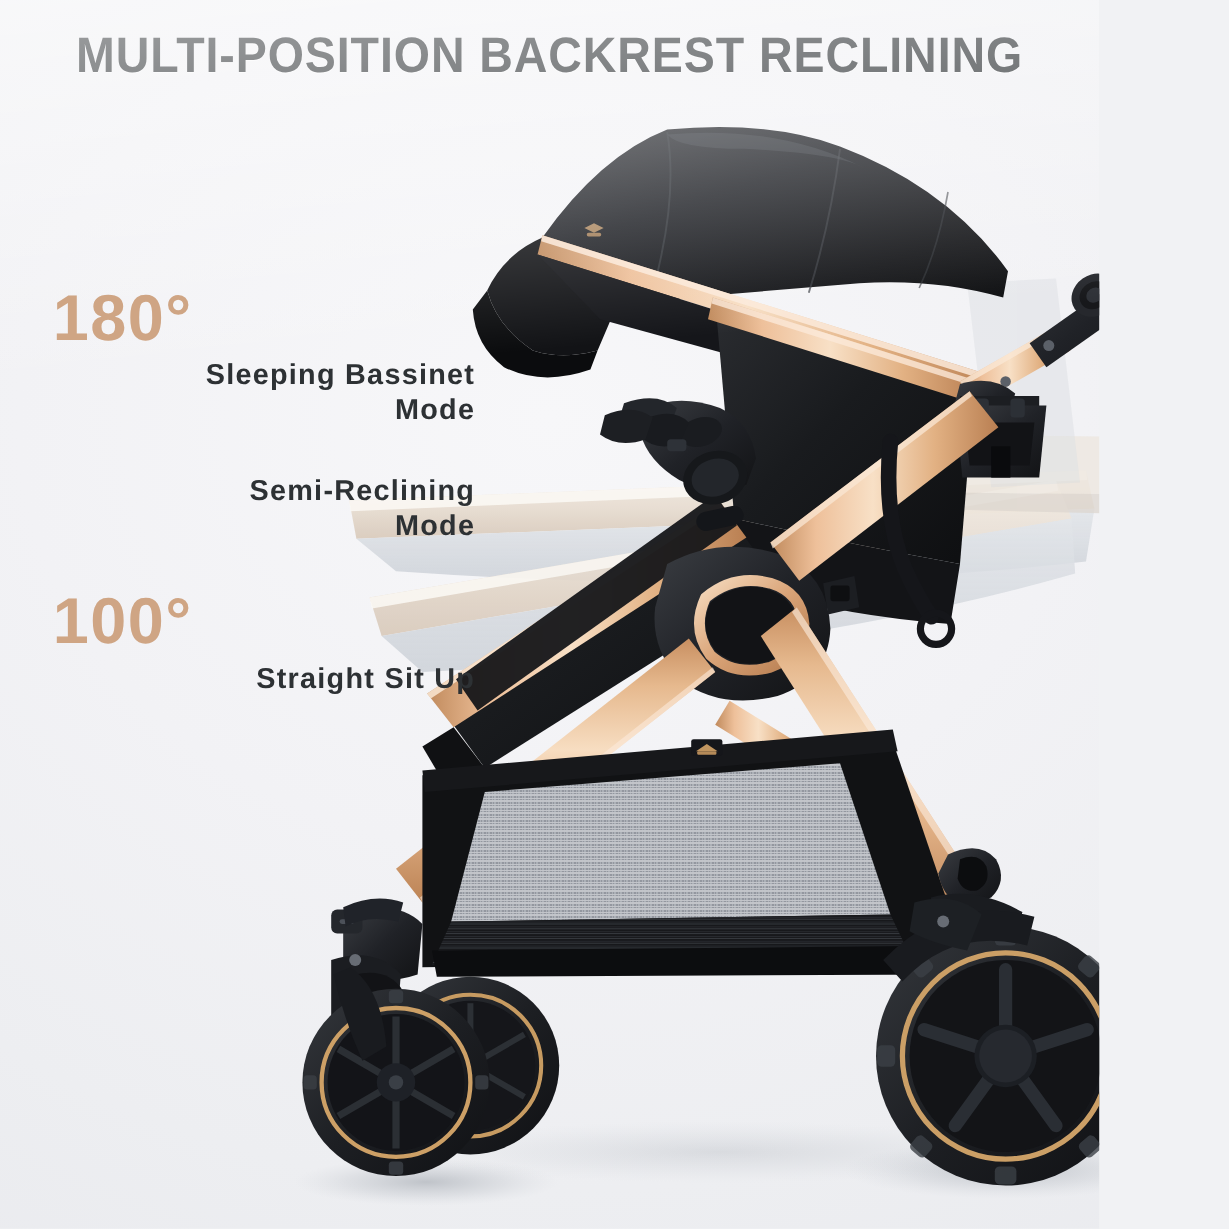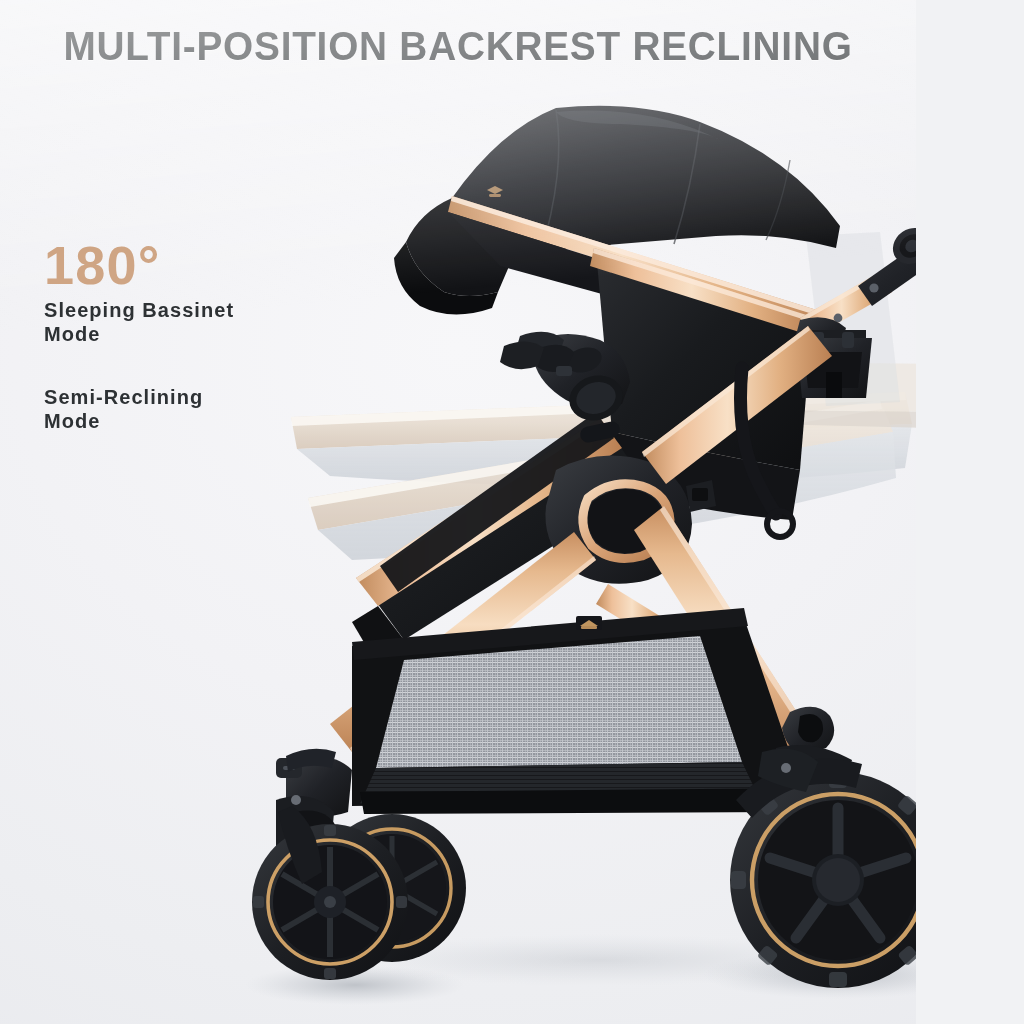--- a/index.html
+++ b/index.html
@@ -43,25 +43,26 @@
     font-weight:700;
     font-size:54px;
     line-height:1.02;
     letter-spacing:1.2px;
     color:#cfa584;
   }
   .spec-label{
     margin-top:5px;
     font-family:"Liberation Sans",sans-serif;
     font-weight:600;
-    font-size:20px;
+    font-size:24px;
     line-height:1.22;
     letter-spacing:1.05px;
     color:#2d3134;
     white-space:pre-line;
+    text-align:right;
   }
 
   
   #art{position:absolute;left:0;top:0;width:1024px;height:1024px;}
 </style>
 </head>
 <body>
 
 <div id="stage">
 
@@ -432,16 +433,20 @@
       <div class="spec-angle">180°</div>
       <div class="spec-label">Sleeping Bassinet
 Mode</div>
     </div>
 
     <div class="spec">
       <div class="spec-label">Semi-Reclining
 Mode</div>
     </div>
 
+    <div class="spec">
+      <div class="spec-angle">100°</div>
+      <div class="spec-label">Straight Sit Up</div>
+    </div>
 
   </div>
 
 </div>
 
 </body></html>

